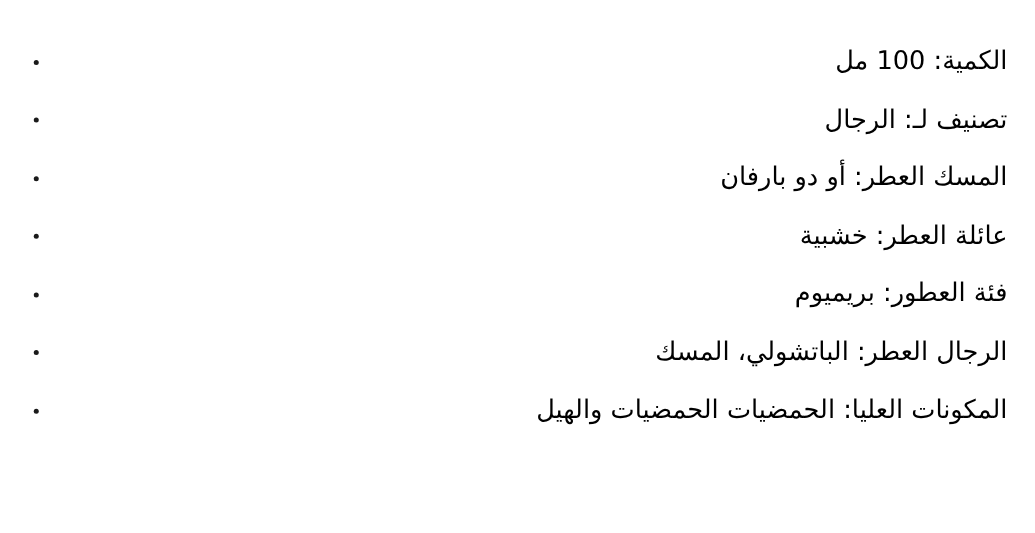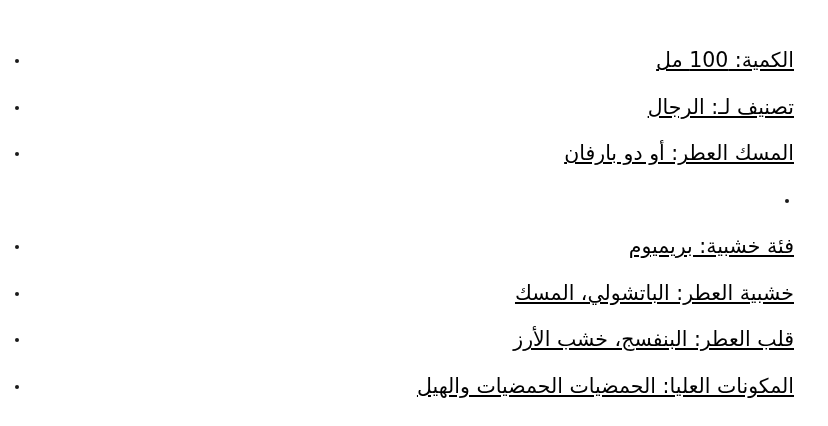--- a/index.html
+++ b/index.html
@@ -18,24 +18,23 @@
     width: 828px;
     height: 426px;
     box-sizing: border-box;
     padding: 26px 22px 14px 22px;
     display: flex;
     flex-direction: column;
     justify-content: flex-start;
   }
   .spec-list {
     list-style: none;
-    margin: 12px;
+    margin: 0;
     padding: 0;
     width: 100%;
-    text-decoration: underline;
   }
   .spec-item {
     display: flex;
     align-items: center;
     justify-content: space-between;
     direction: rtl;
     height: 46.5px;
   }
   .spec-text {
     flex: 1 1 auto;
@@ -80,37 +79,34 @@
       <span class="spec-text">تصنيف لـ: الرجال</span>
       <span class="spec-bullet"><span class="dot"></span></span>
     </li>
 
     <li class="spec-item">
       <span class="spec-text">المسك العطر: أو دو بارفان</span>
       <span class="spec-bullet"><span class="dot"></span></span>
     </li>
 
     <li class="spec-item">
+      <span class="spec-text">عائلة العطر: خشبية</span>
       <span class="spec-bullet"><span class="dot"></span></span>
     </li>
 
     <li class="spec-item">
-      <span class="spec-text">فئة خشبية: بريميوم</span>
+      <span class="spec-text">فئة العطور: بريميوم</span>
       <span class="spec-bullet"><span class="dot"></span></span>
     </li>
 
     <li class="spec-item">
-      <span class="spec-text">خشبية العطر: الباتشولي، المسك</span>
+      <span class="spec-text">الرجال العطر: الباتشولي، المسك</span>
       <span class="spec-bullet"><span class="dot"></span></span>
     </li>
 
-    <li class="spec-item">
-      <span class="spec-text">قلب العطر: البنفسج، خشب الأرز</span>
-      <span class="spec-bullet"><span class="dot"></span></span>
-    </li>
 
     <li class="spec-item">
       <span class="spec-text">المكونات العليا: الحمضيات الحمضيات والهيل</span>
       <span class="spec-bullet"><span class="dot"></span></span>
     </li>
 
   </ul>
 </div>
 
 </body></html>

